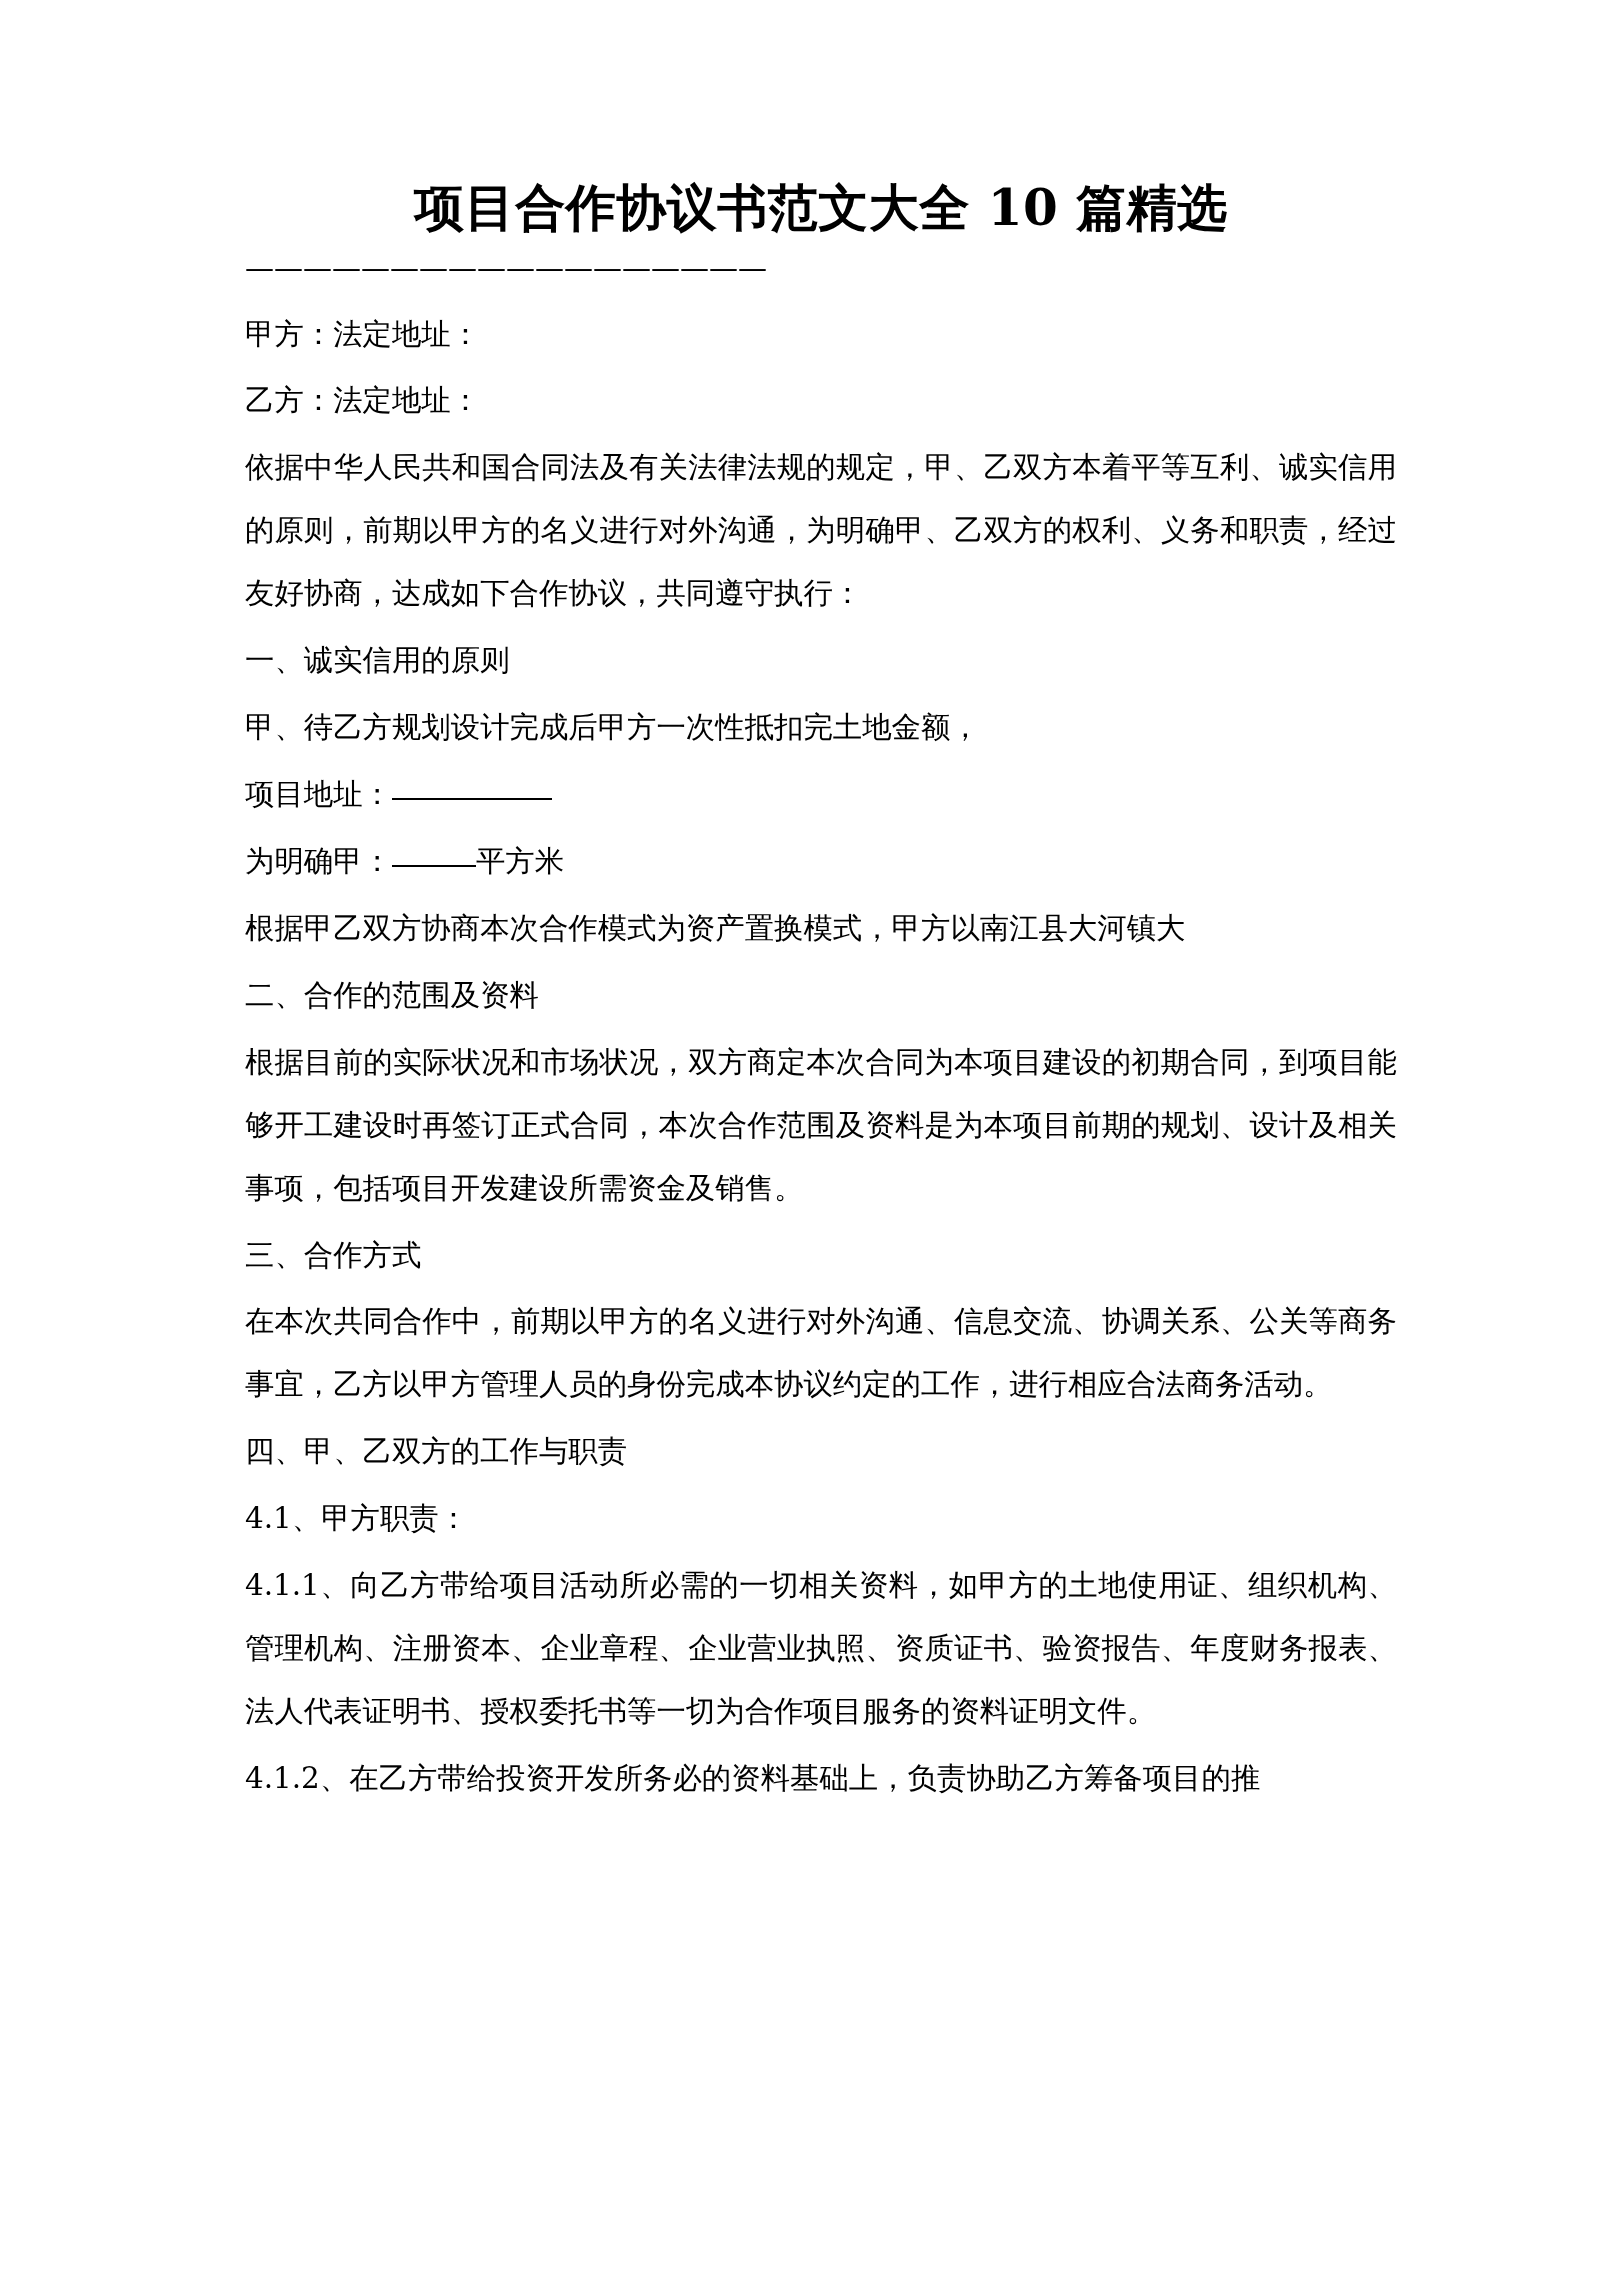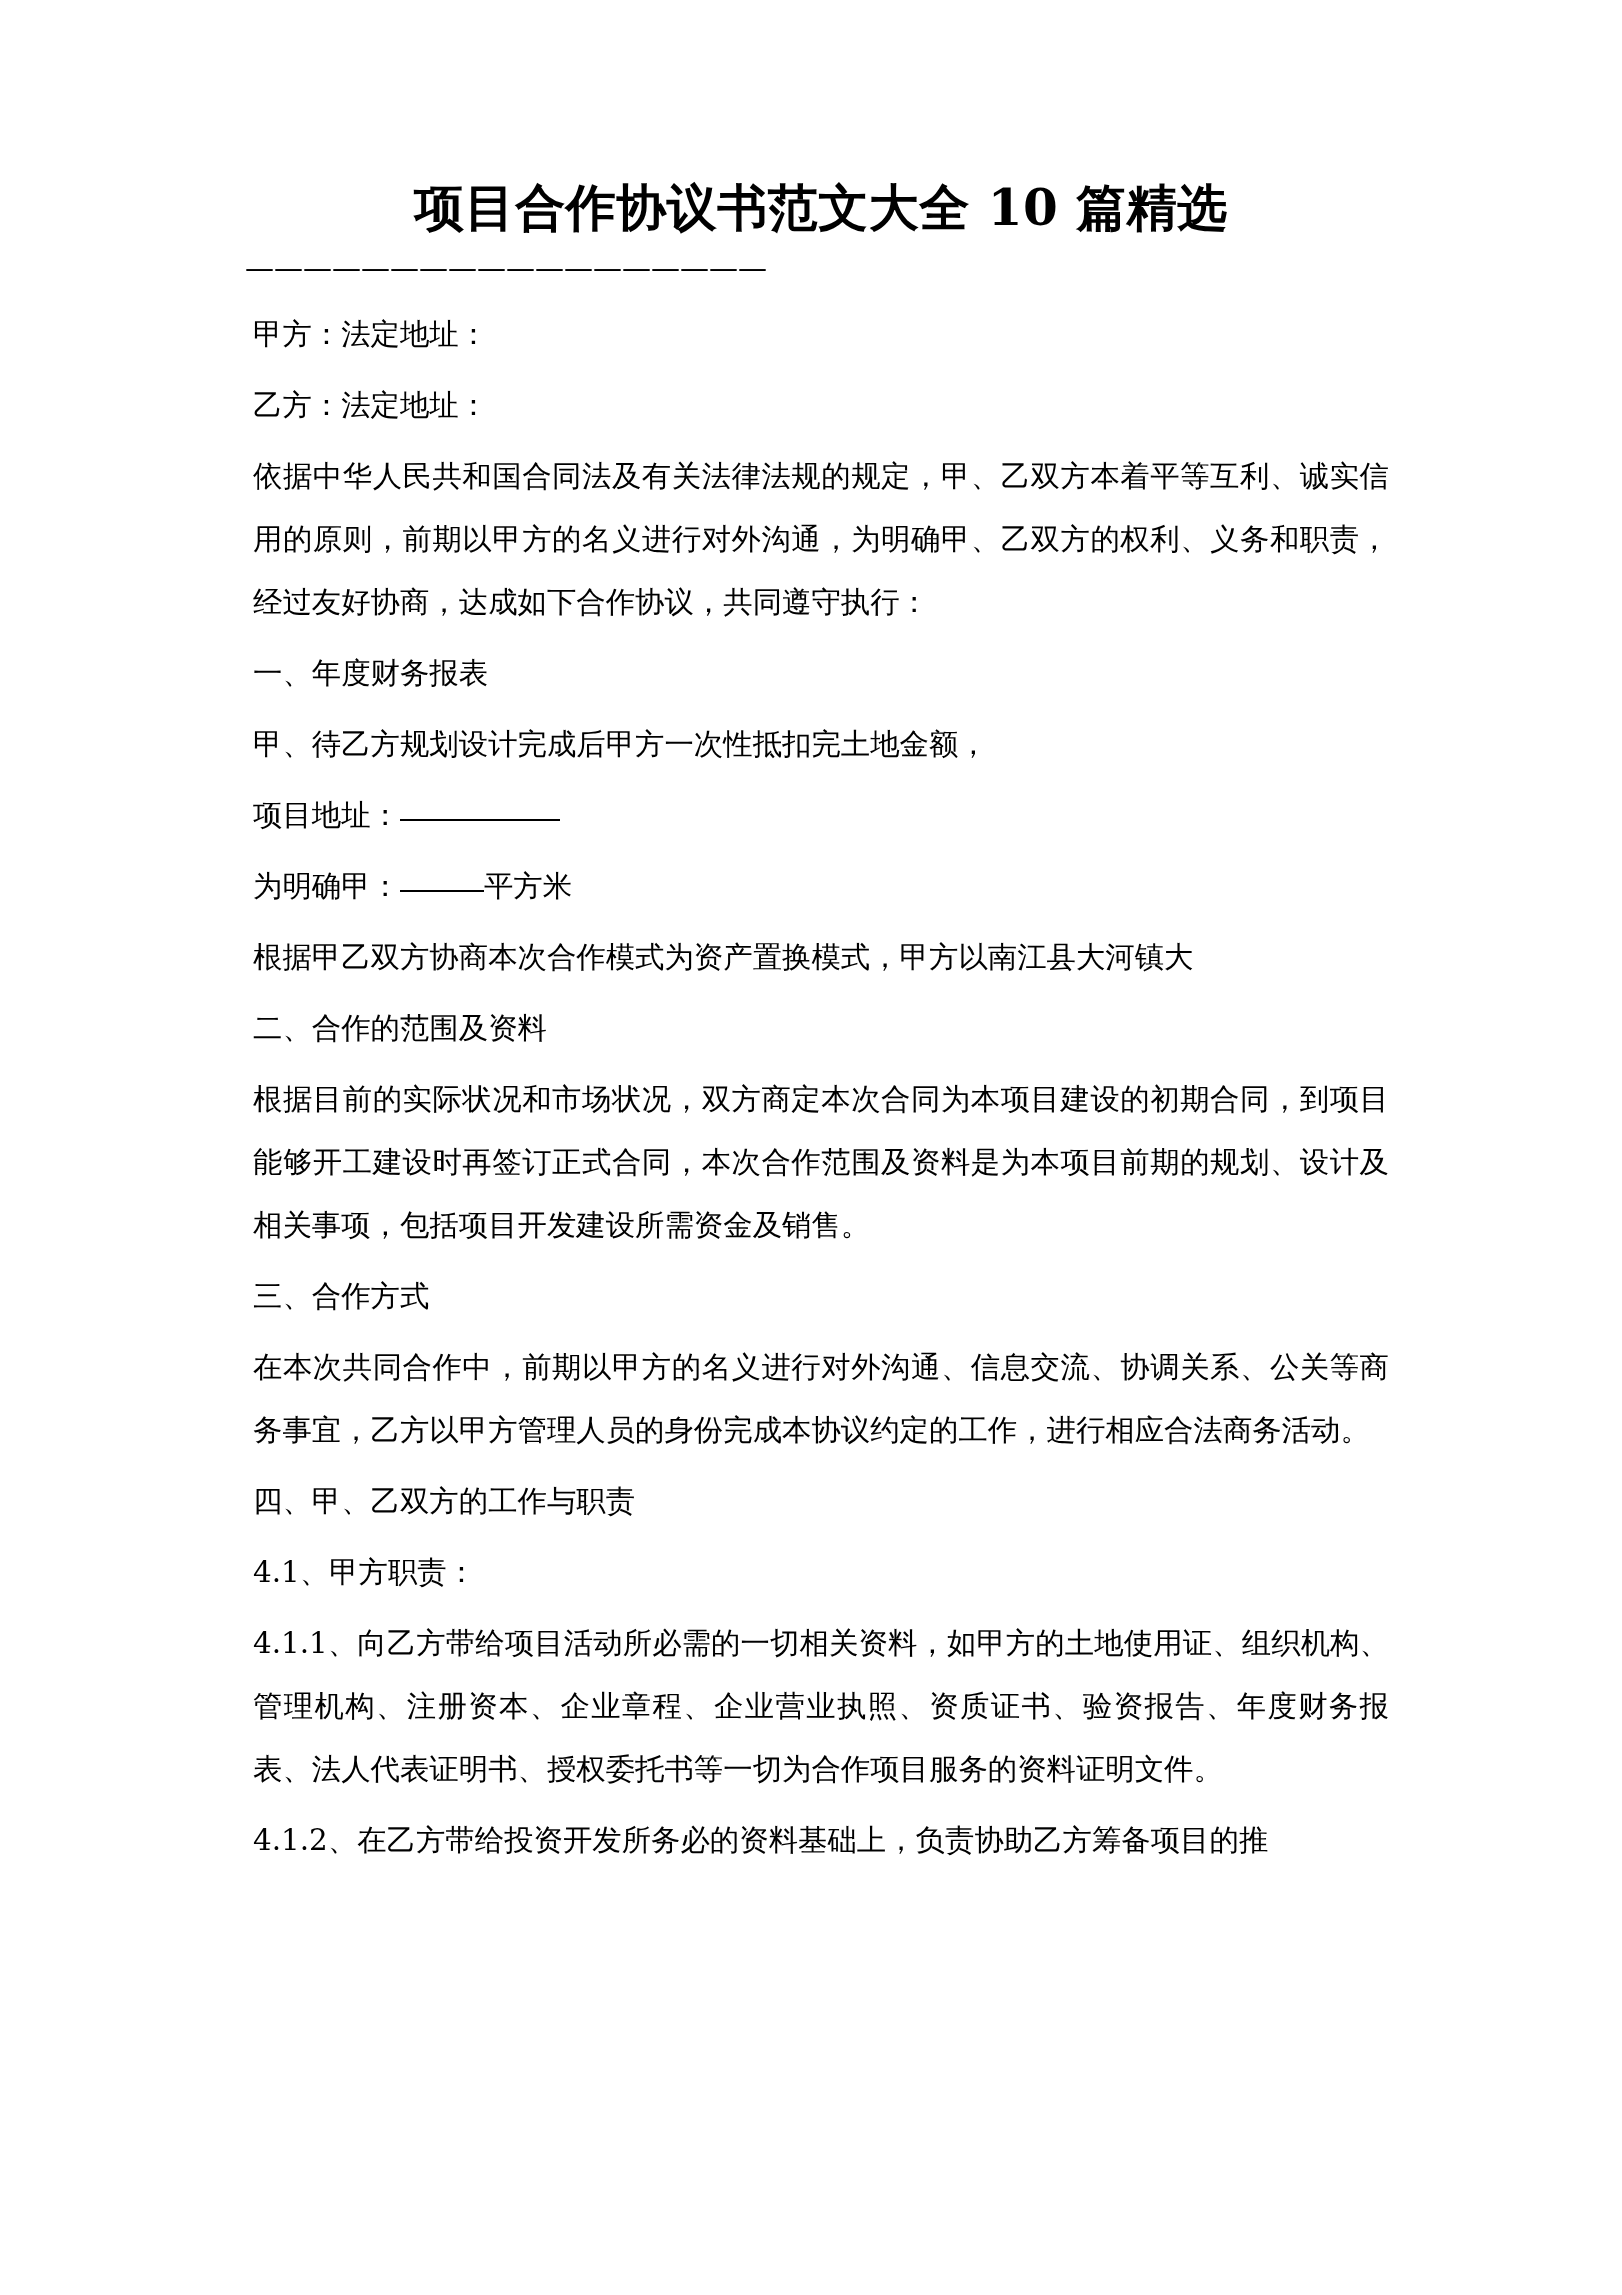--- a/index.html
+++ b/index.html
@@ -42,21 +42,21 @@
     letter-spacing: 0;
     margin: 11.8px 0 0 0;
     padding: 0;
     white-space: nowrap;
     overflow: hidden;
     color: #000;
   }
   p.para {
     font-size: 29.4px;
     line-height: 63px;
-    margin: 8px;
+    margin: 0;
     padding: 0;
     text-align: justify;
     text-justify: inter-ideograph;
     word-break: break-all;
     letter-spacing: 0;
   }
   p.para.gap-top-lg { margin-top: 19.6px; }
   p.para.gap-top-sm { margin-top: 3.9px; }
   .blank-underline {
     display: inline-block;
@@ -75,21 +75,21 @@
     <h1 class="doc-title">项目合作协议书范文大全 10 篇精选</h1>
 
     <div class="rule-dashes">——————————————————</div>
 
     <p class="para gap-top-lg">甲方：法定地址：</p>
 
     <p class="para gap-top-sm">乙方：法定地址：</p>
 
     <p class="para gap-top-sm">依据中华人民共和国合同法及有关法律法规的规定，甲、乙双方本着平等互利、诚实信用的原则，前期以甲方的名义进行对外沟通，为明确甲、乙双方的权利、义务和职责，经过友好协商，达成如下合作协议，共同遵守执行：</p>
 
-    <p class="para gap-top-sm">一、年度财务报表</p>
+    <p class="para gap-top-sm">一、诚实信用的原则</p>
 
     <p class="para gap-top-sm">甲、待乙方规划设计完成后甲方一次性抵扣完土地金额，</p>
 
     <p class="para gap-top-sm"><span>项目地址：</span><span class="blank-underline u-long"></span></p>
 
     <p class="para gap-top-sm"><span>为明确甲：</span><span class="blank-underline u-med"></span><span>平方米</span></p>
 
     <p class="para gap-top-sm">根据甲乙双方协商本次合作模式为资产置换模式，甲方以南江县大河镇大</p>
 
     <p class="para gap-top-sm">二、合作的范围及资料</p>

